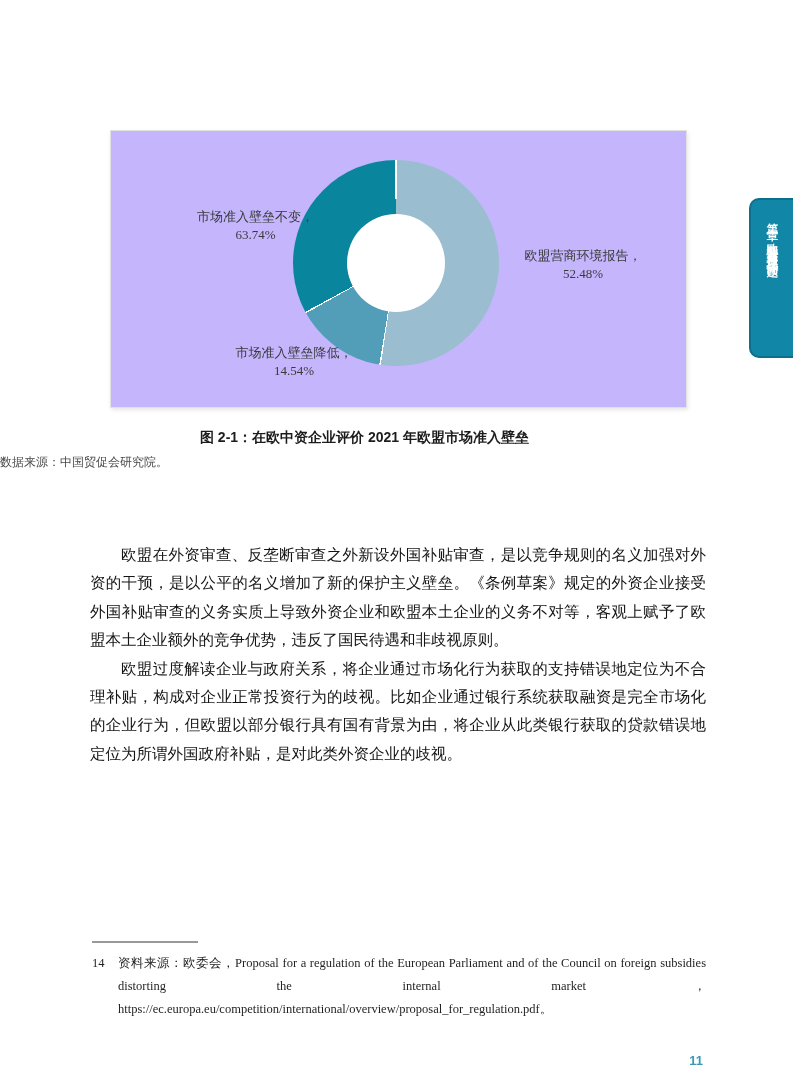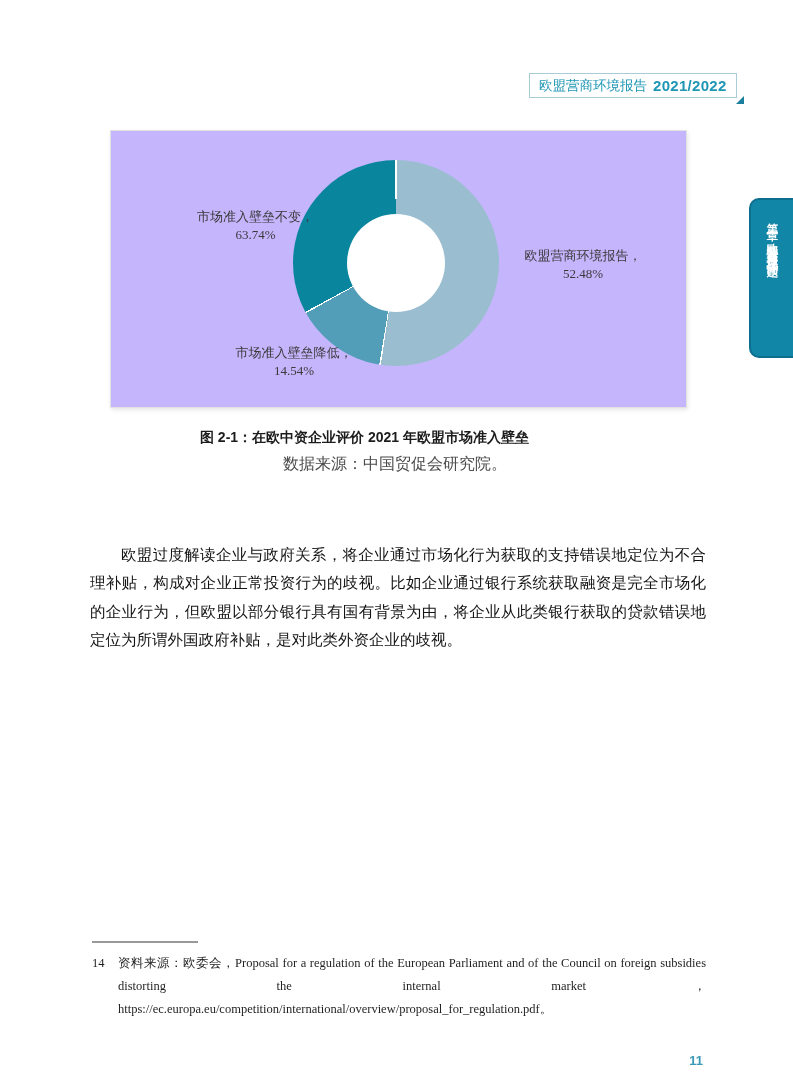--- a/index.html
+++ b/index.html
@@ -30,22 +30,22 @@
   .hole{position:absolute;left:50%;top:50%;width:98px;height:98px;margin:-49px 0 0 -49px;
     background:#fff;border-radius:50%;}
   .lbl{position:absolute;text-align:center;font-family:"Liberation Serif",serif;
     font-size:13px;color:#3a3a3a;line-height:18px;}
   .lbl-unchanged{left:72px;top:77px;width:145px;}
   .lbl-increase{left:392px;top:116px;width:160px;}
   .lbl-decrease{left:113px;top:213px;width:140px;}
 
   .fig-caption{position:absolute;left:0;top:429px;width:729px;text-align:center;
     font-family:"Liberation Sans",sans-serif;font-weight:bold;font-size:14px;color:#1c1c1c;}
-  .fig-source{position:absolute;left:0;top:454px;width:790px;text-align:center;
-    font-family:"Liberation Serif",serif;font-size:16px;color:#4a4a4a;}
+  .fig-source{position:absolute;left:0;top:454px;width:790px;
+    font-family:"Liberation Serif",serif;font-size:12px;color:#4a4a4a;}
 
   .section-heading{position:absolute;left:97px;top:501px;
     font-family:"Liberation Sans",sans-serif;font-weight:bold;font-size:16.5px;color:#0e0e0e;}
 
   .body-text{position:absolute;left:90px;top:541px;width:616px;font-size:15.5px;
     line-height:28.4px;text-align:justify;color:#141414;}
   .body-text p{margin:0;text-indent:31px;}
   .body-text sup{font-size:10px;line-height:0;}
 
   .footnote-rule{position:absolute;left:92px;top:941px;width:106px;border-top:2px solid #999;}
@@ -55,25 +55,20 @@
   .fn-text{flex:1;text-align:justify;}
 
   .page-number{position:absolute;left:676px;top:1053px;width:40px;text-align:center;
     color:#3b9ab5;font-family:"Liberation Sans",sans-serif;font-weight:bold;font-size:13px;}
 </style>
 </head>
 <body>
 
 <div class="page">
 
-  <div class="header-tag">
-    <span>欧盟营商环境报告</span>
-    <span class="year">2021/2022</span>
-    <span class="header-flag"></span>
-  </div>
 
   <div class="chapter-tab">
     <span class="ch">第二章</span>
     <span class="ct">欧盟营商环境总体问题</span>
   </div>
 
   <div class="chart-panel">
     <div class="donut" style="background: conic-gradient(rgb(255, 255, 255) 0deg, rgb(255, 255, 255) 0.45deg, rgb(154, 189, 208) 0.45deg, rgb(154, 189, 208) 188.478deg, rgb(255, 255, 255) 188.478deg, rgb(255, 255, 255) 188.928deg, rgb(255, 255, 255) 188.928deg, rgb(255, 255, 255) 189.378deg, rgb(82, 158, 184) 189.378deg, rgb(82, 158, 184) 240.822deg, rgb(255, 255, 255) 240.822deg, rgb(255, 255, 255) 241.272deg, rgb(255, 255, 255) 241.272deg, rgb(255, 255, 255) 241.722deg, rgb(10, 133, 158) 241.722deg, rgb(10, 133, 158) 359.55deg, rgb(255, 255, 255) 359.55deg, rgb(255, 255, 255) 360deg);">
       <div class="hole"></div>
     </div>
@@ -89,20 +84,21 @@
       <div>市场准入壁垒降低，</div>
       <div>14.54%</div>
     </div>
   </div>
 
   <div class="fig-caption">图 2-1：在欧中资企业评价 2021 年欧盟市场准入壁垒</div>
   <div class="fig-source">数据来源：中国贸促会研究院。</div>
 
 
   <div class="body-text">
+    <p>欧盟在外资审查、反垄断审查之外新设外国补贴审查，是以竞争规则的名义加强对外资的干预，是以公平的名义增加了新的保护主义壁垒。《条例草案》规定的外资企业接受外国补贴审查的义务实质上导致外资企业和欧盟本土企业的义务不对等，客观上赋予了欧盟本土企业额外的竞争优势，违反了国民待遇和非歧视原则。</p>
     <p>欧盟过度解读企业与政府关系，将企业通过市场化行为获取的支持错误地定位为不合理补贴，构成对企业正常投资行为的歧视。比如企业通过银行系统获取融资是完全市场化的企业行为，但欧盟以部分银行具有国有背景为由，将企业从此类银行获取的贷款错误地定位为所谓外国政府补贴，是对此类外资企业的歧视。</p>
   </div>
 
   <div class="footnote-rule"></div>
   <div class="footnote">
     <span class="fn-num">14</span>
     <span class="fn-text">资料来源：欧委会，Proposal for a regulation of the European Parliament and of the Council on foreign subsidies distorting the internal market，https://ec.europa.eu/competition/international/overview/proposal_for_regulation.pdf。</span>
   </div>
 
   <div class="page-number">11</div>

